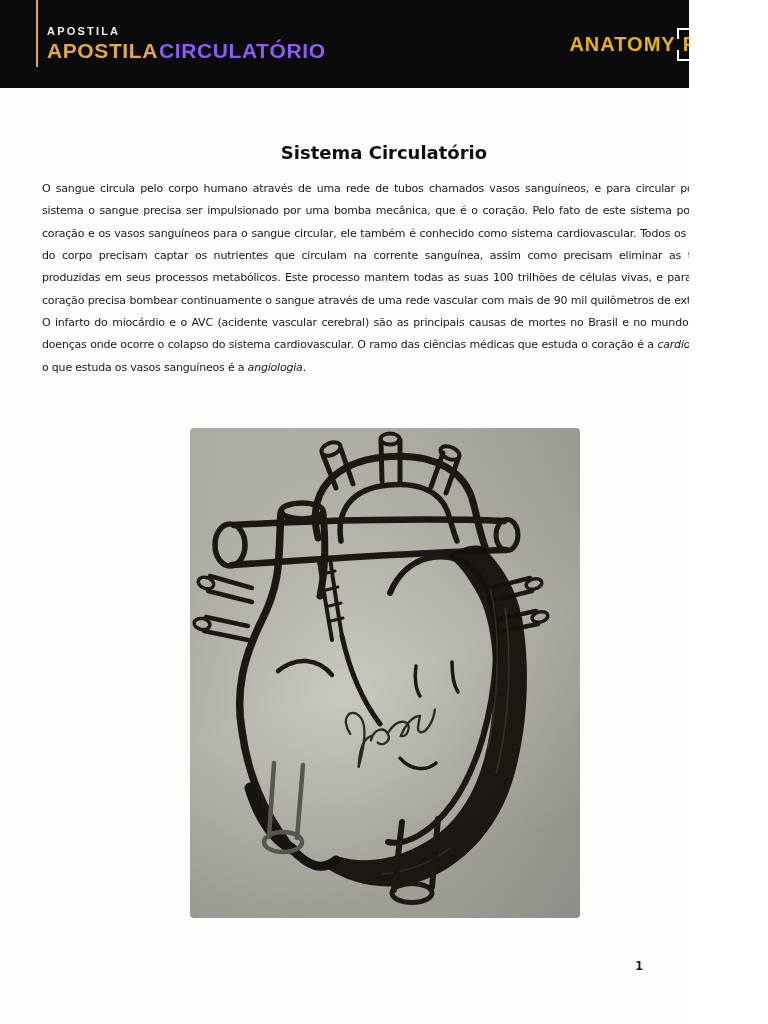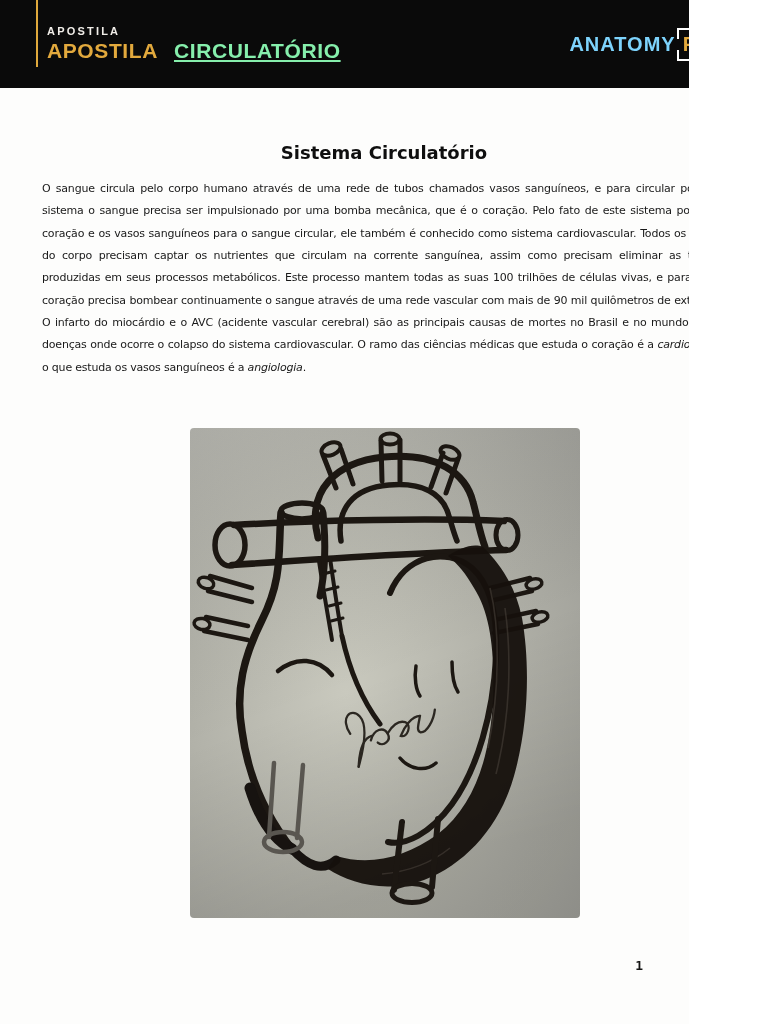--- a/index.html
+++ b/index.html
@@ -8,23 +8,23 @@
 
   
   .banner{position:absolute;left:0;top:0;width:768px;height:88px;background:#0a0a0a;
           display:flex;align-items:center;justify-content:space-between;
           padding:0 31px 0 47px;box-sizing:border-box;}
   .accent-line{position:absolute;left:36px;top:0;width:2px;height:67px;background:#dfa93c;}
   .banner-left{display:flex;flex-direction:column;justify-content:center;}
   .kicker{color:#f0ede8;font-size:11px;font-weight:700;letter-spacing:2.2px;margin-bottom:3px;}
   .banner-title{font-size:21px;font-weight:700;letter-spacing:0.6px;line-height:1.05;}
   .banner-title .accent{color:#e2a93d;}
-  .banner-title .rest{color:#86efac;margin-left:16px;text-decoration:underline;}
+  .banner-title .rest{color:#8b5cf6;margin-left:1px;}
   .logo{display:flex;align-items:center;font-weight:700;font-size:20px;letter-spacing:1px;}
-  .logo .part1{color:#7dd3fc;text-align:right;}
+  .logo .part1{color:#eab308;text-align:right;}
   .flix-box{position:relative;display:inline-block;border:2px solid #ffffff;
             color:#e2a93d;padding:3px 5px 3px 4px;margin-left:1px;}
   .flix-box::before{content:"";position:absolute;left:-2px;top:32%;height:38%;width:2px;background:#0a0a0a;}
 
   
   .doc-title{position:absolute;left:0;top:130px;width:768px;text-align:center;
              font-family:"DejaVu Sans",sans-serif;font-size:18px;font-weight:700;color:#0f0f0f;}
   .body-text{position:absolute;left:42px;top:167px;width:684px;
              font-family:"DejaVu Sans",sans-serif;font-size:11px;line-height:22.35px;
              letter-spacing:-0.2px;color:#191919;text-align:justify;}

